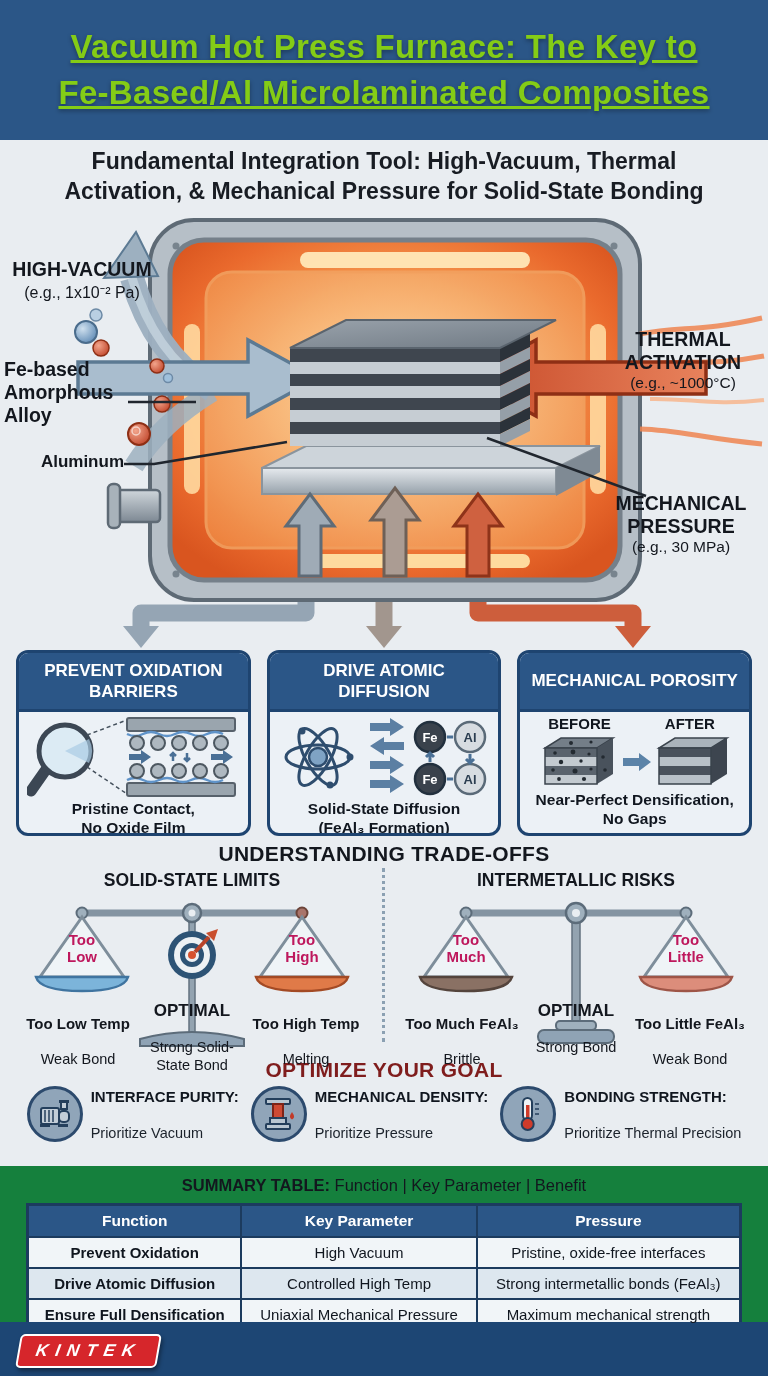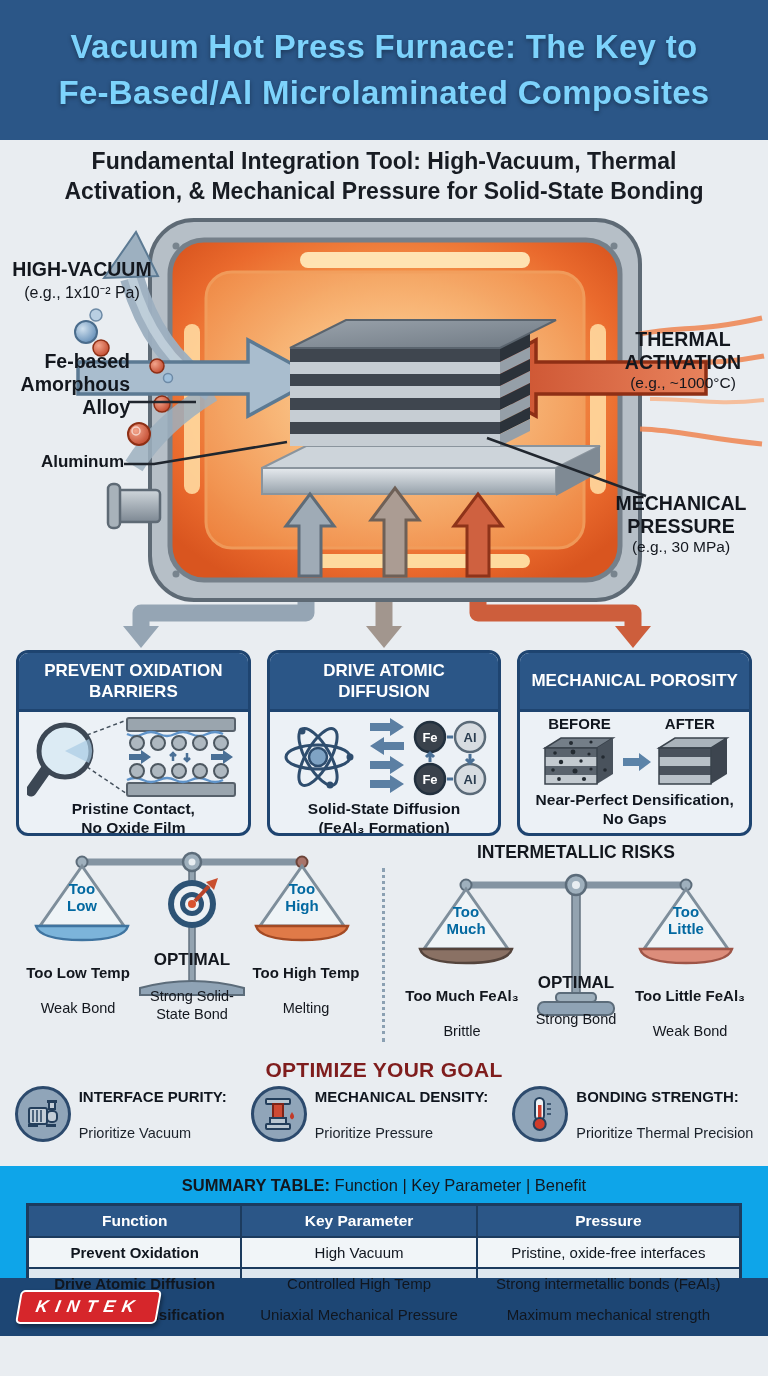--- a/index.html
+++ b/index.html
@@ -1,31 +1,31 @@
 <!DOCTYPE html>
 <html><head>
 <meta charset="utf-8">
 <style>
   html,body{margin:0;padding:0;}
   .page{width:768px;height:1376px;background:#e9edf1;font-family:"Liberation Sans",sans-serif;
         overflow:hidden;position:relative;}
   
   .banner{height:140px;background:#2b5687;display:flex;align-items:center;justify-content:center;}
-  .banner h1{margin:0;color:#7dd3fc;font-size:33px;line-height:1.4;text-align:center;white-space:pre-line;
-             text-shadow:0 2px 4px rgba(0,0,0,.35);letter-spacing:.3px;font-weight:bold;}
+  .banner h1{margin:0;color:#84cc16;font-size:33px;line-height:1.4;text-align:center;white-space:pre-line;
+             text-shadow:0 2px 4px rgba(0,0,0,.35);letter-spacing:.3px;font-weight:bold;text-decoration:underline;}
   .subtitle{height:74px;display:flex;align-items:center;justify-content:center;text-align:center;
             font-size:23px;font-weight:bold;color:#181c23;white-space:pre-line;line-height:1.3;}
   
   .hero{height:436px;position:relative;}
   .hero svg.art{position:absolute;left:0;top:0;}
   .hero-label{position:absolute;color:#13171e;}
   .lbl-vacuum{left:2px;top:44px;width:160px;text-align:center;}
   .lbl-vacuum .t{font-weight:bold;font-size:19.5px;}
   .lbl-vacuum .d{font-size:16px;}
-  .lbl-alloy{left:4px;top:136px;width:126px;text-align:right;font-weight:bold;font-size:19.5px;
+  .lbl-alloy{left:4px;top:144px;width:126px;font-weight:bold;font-size:19.5px;
              line-height:1.18;white-space:pre-line;}
   .lbl-aluminum{left:12px;top:238px;width:112px;text-align:right;font-weight:bold;font-size:17px;}
   .lbl-thermal{left:602px;top:114px;width:162px;text-align:center;}
   .lbl-thermal .t,.lbl-pressure .t{font-weight:bold;font-size:19.5px;line-height:1.18;white-space:pre-line;}
   .lbl-thermal .d,.lbl-pressure .d{font-size:15.5px;}
   .lbl-pressure{left:598px;top:278px;width:166px;text-align:center;}
   
   .cards{height:186px;display:flex;gap:16px;padding:0 16px;box-sizing:border-box;}
   .card{flex:1;border:3px solid #1e4470;border-radius:12px;background:#ecf1f6;overflow:hidden;
         display:flex;flex-direction:column;}
@@ -39,40 +39,40 @@
   .ba-row{width:100%;display:flex;font-weight:bold;font-size:15px;color:#10161f;}
   .ba-row span{flex:1;text-align:center;}
   
   .tradeoffs{height:218px;position:relative;padding-top:6px;box-sizing:border-box;}
   .tr-title{text-align:center;font-size:21px;font-weight:bold;margin:0 0 4px;color:#13171e;letter-spacing:.3px;}
   .tr-row{display:flex;}
   .tr-half{width:384px;position:relative;}
   .tr-sub{text-align:center;font-weight:bold;font-size:17.5px;margin:0 0 2px;color:#13171e;}
   .scale-block{position:relative;width:340px;margin:0 auto;height:160px;}
   .pan-label{position:absolute;width:80px;text-align:center;font-weight:bold;font-size:15px;
-        line-height:1.15;white-space:pre-line;color:#0369a1;}
+        line-height:1.15;white-space:pre-line;color:#be185d;}
   .pan-left{left:20px;top:38px;} .pan-right{left:240px;top:38px;}
   .sc-col{position:absolute;text-align:center;white-space:pre-line;color:#13171e;}
   .sc-col .t{font-weight:bold;font-size:15px;line-height:1.2;}
   .sc-col .s{font-size:14.5px;line-height:1.2;}
   .sc-col .opt{font-weight:bold;font-size:17px;line-height:1.2;}
   .col1{left:-6px;top:104px;width:124px;} .col2{left:108px;top:90px;width:124px;}
   .col3{left:222px;top:104px;width:124px;}
   .divider{position:absolute;left:382px;top:32px;height:174px;border-left:3px dotted #8ba0b2;}
   
   .goals{height:108px;}
   .goals-title{text-align:center;font-weight:bold;font-size:21px;margin:4px 0 4px;color:#7f1d1d;letter-spacing:.3px;}
-  .goals-row{display:flex;justify-content:center;align-items:center;gap:24px;padding:0 6px;}
+  .goals-row{display:flex;justify-content:center;align-items:center;gap:12px;padding:0 6px;}
   .goal{display:flex;align-items:center;gap:8px;}
   .goal-icon{width:56px;height:56px;border-radius:50%;background:#90a5b9;border:3px solid #2c4a6d;
         display:flex;align-items:center;justify-content:center;box-sizing:border-box;flex:none;}
   .goal-text .t{font-weight:bold;font-size:15px;color:#10161f;}
   .goal-text .s{font-size:14.5px;color:#1b222b;margin-top:20px;}
   
-  .summary{height:112px;background:#0ea5e9;padding:6px 26px;box-sizing:border-box;}
+  .summary{height:156px;background:#15803d;padding:6px 26px;box-sizing:border-box;}
   .summary-title{text-align:center;font-size:16.5px;margin:4px 0 8px;color:#13171e;}
   .summary-title .b{font-weight:bold;}
   table.sum{width:100%;border-collapse:collapse;border:3px solid #1c3b5e;background:#f1f5f8;}
   table.sum th{background:#2b5687;color:#fff;font-size:15.5px;padding:6px 4px;border:2px solid #1c3b5e;}
   table.sum td{font-size:15px;text-align:center;padding:6px 4px;border:2px solid #1c3b5e;color:#10161f;}
   table.sum td.fn{font-weight:bold;}
   table.sum tr.alt td{background:#dde7ef;}
   table.sum col.c1{width:30%;} table.sum col.c2{width:33%;} table.sum col.c3{width:37%;}
   
   .footer{height:58px;background:#1d4674;display:flex;align-items:center;padding:0 18px;gap:16px;box-sizing:border-box;}
@@ -366,24 +366,26 @@
             <rect x="130" y="16" width="52" height="36" fill="none" stroke="#3a434c" stroke-width="1.5"></rect>
           </g>
         </svg>
         <div class="card-caption">Near-Perfect Densification,
 No Gaps</div>
       </div>
     </div>
   </div>
 
   <div class="tradeoffs">
+    <div class="tr-title">UNDERSTANDING TRADE-OFFS</div>
     <div class="divider"></div>
     <div class="tr-row">
 
       <div class="tr-half">
+        <div class="tr-sub">SOLID-STATE LIMITS</div>
         <div class="scale-block">
           <svg width="340" height="160" viewBox="0 0 340 160">
             <rect x="167" y="26" width="6" height="116" fill="#93a3b0" stroke="#63727f" stroke-width="1.5"></rect>
             <line x1="60" y1="20" x2="280" y2="20" stroke="#8494a2" stroke-width="7" stroke-linecap="round"></line>
             <circle cx="170" cy="20" r="9" fill="#9fb0bd" stroke="#5c6c7a" stroke-width="2.5"></circle>
             <circle cx="170" cy="20" r="3.5" fill="#e9eef2"></circle>
             <circle cx="60" cy="20" r="5.5" fill="#9fb0bd" stroke="#5c6c7a" stroke-width="2"></circle>
             <circle cx="280" cy="20" r="5.5" fill="#a9746a" stroke="#6c4439" stroke-width="2"></circle>
             <polygon points="60,24 102,84 18,84" fill="#f0f4f7" fill-opacity=".9" stroke="#7e8e9b" stroke-width="3"></polygon>
             <polygon points="280,24 322,84 238,84" fill="#f0f4f7" fill-opacity=".9" stroke="#7e8e9b" stroke-width="3"></polygon>

